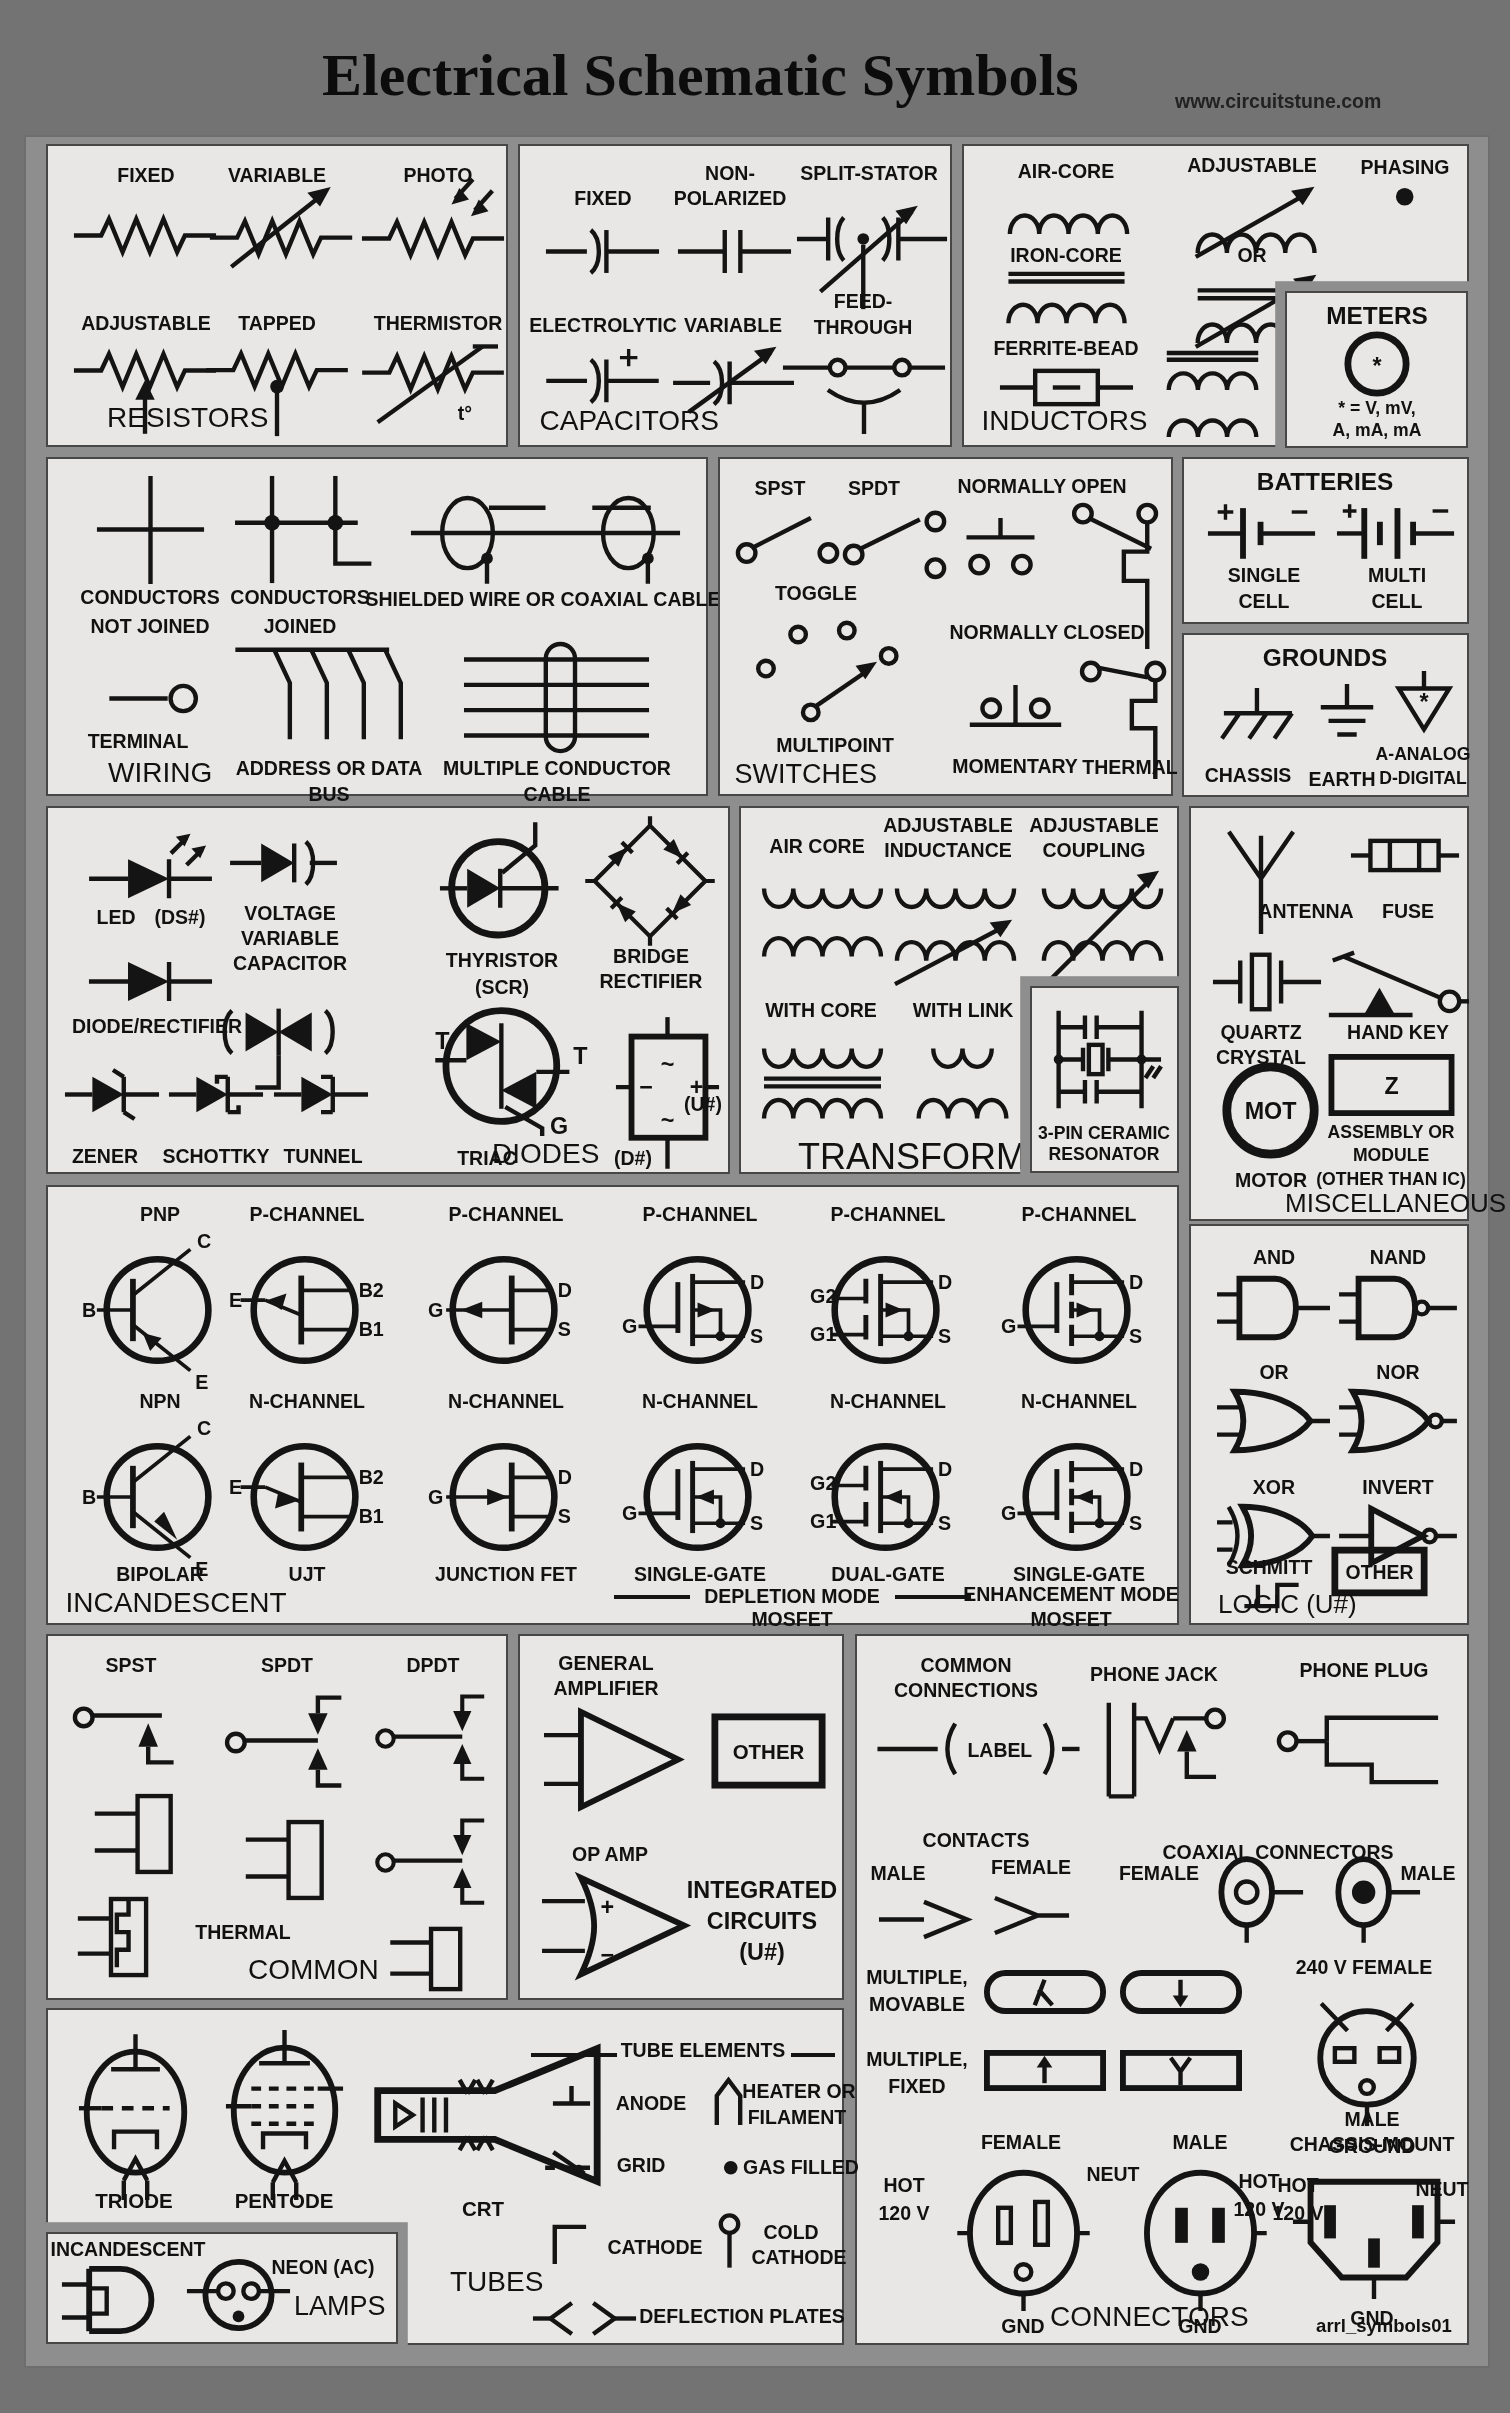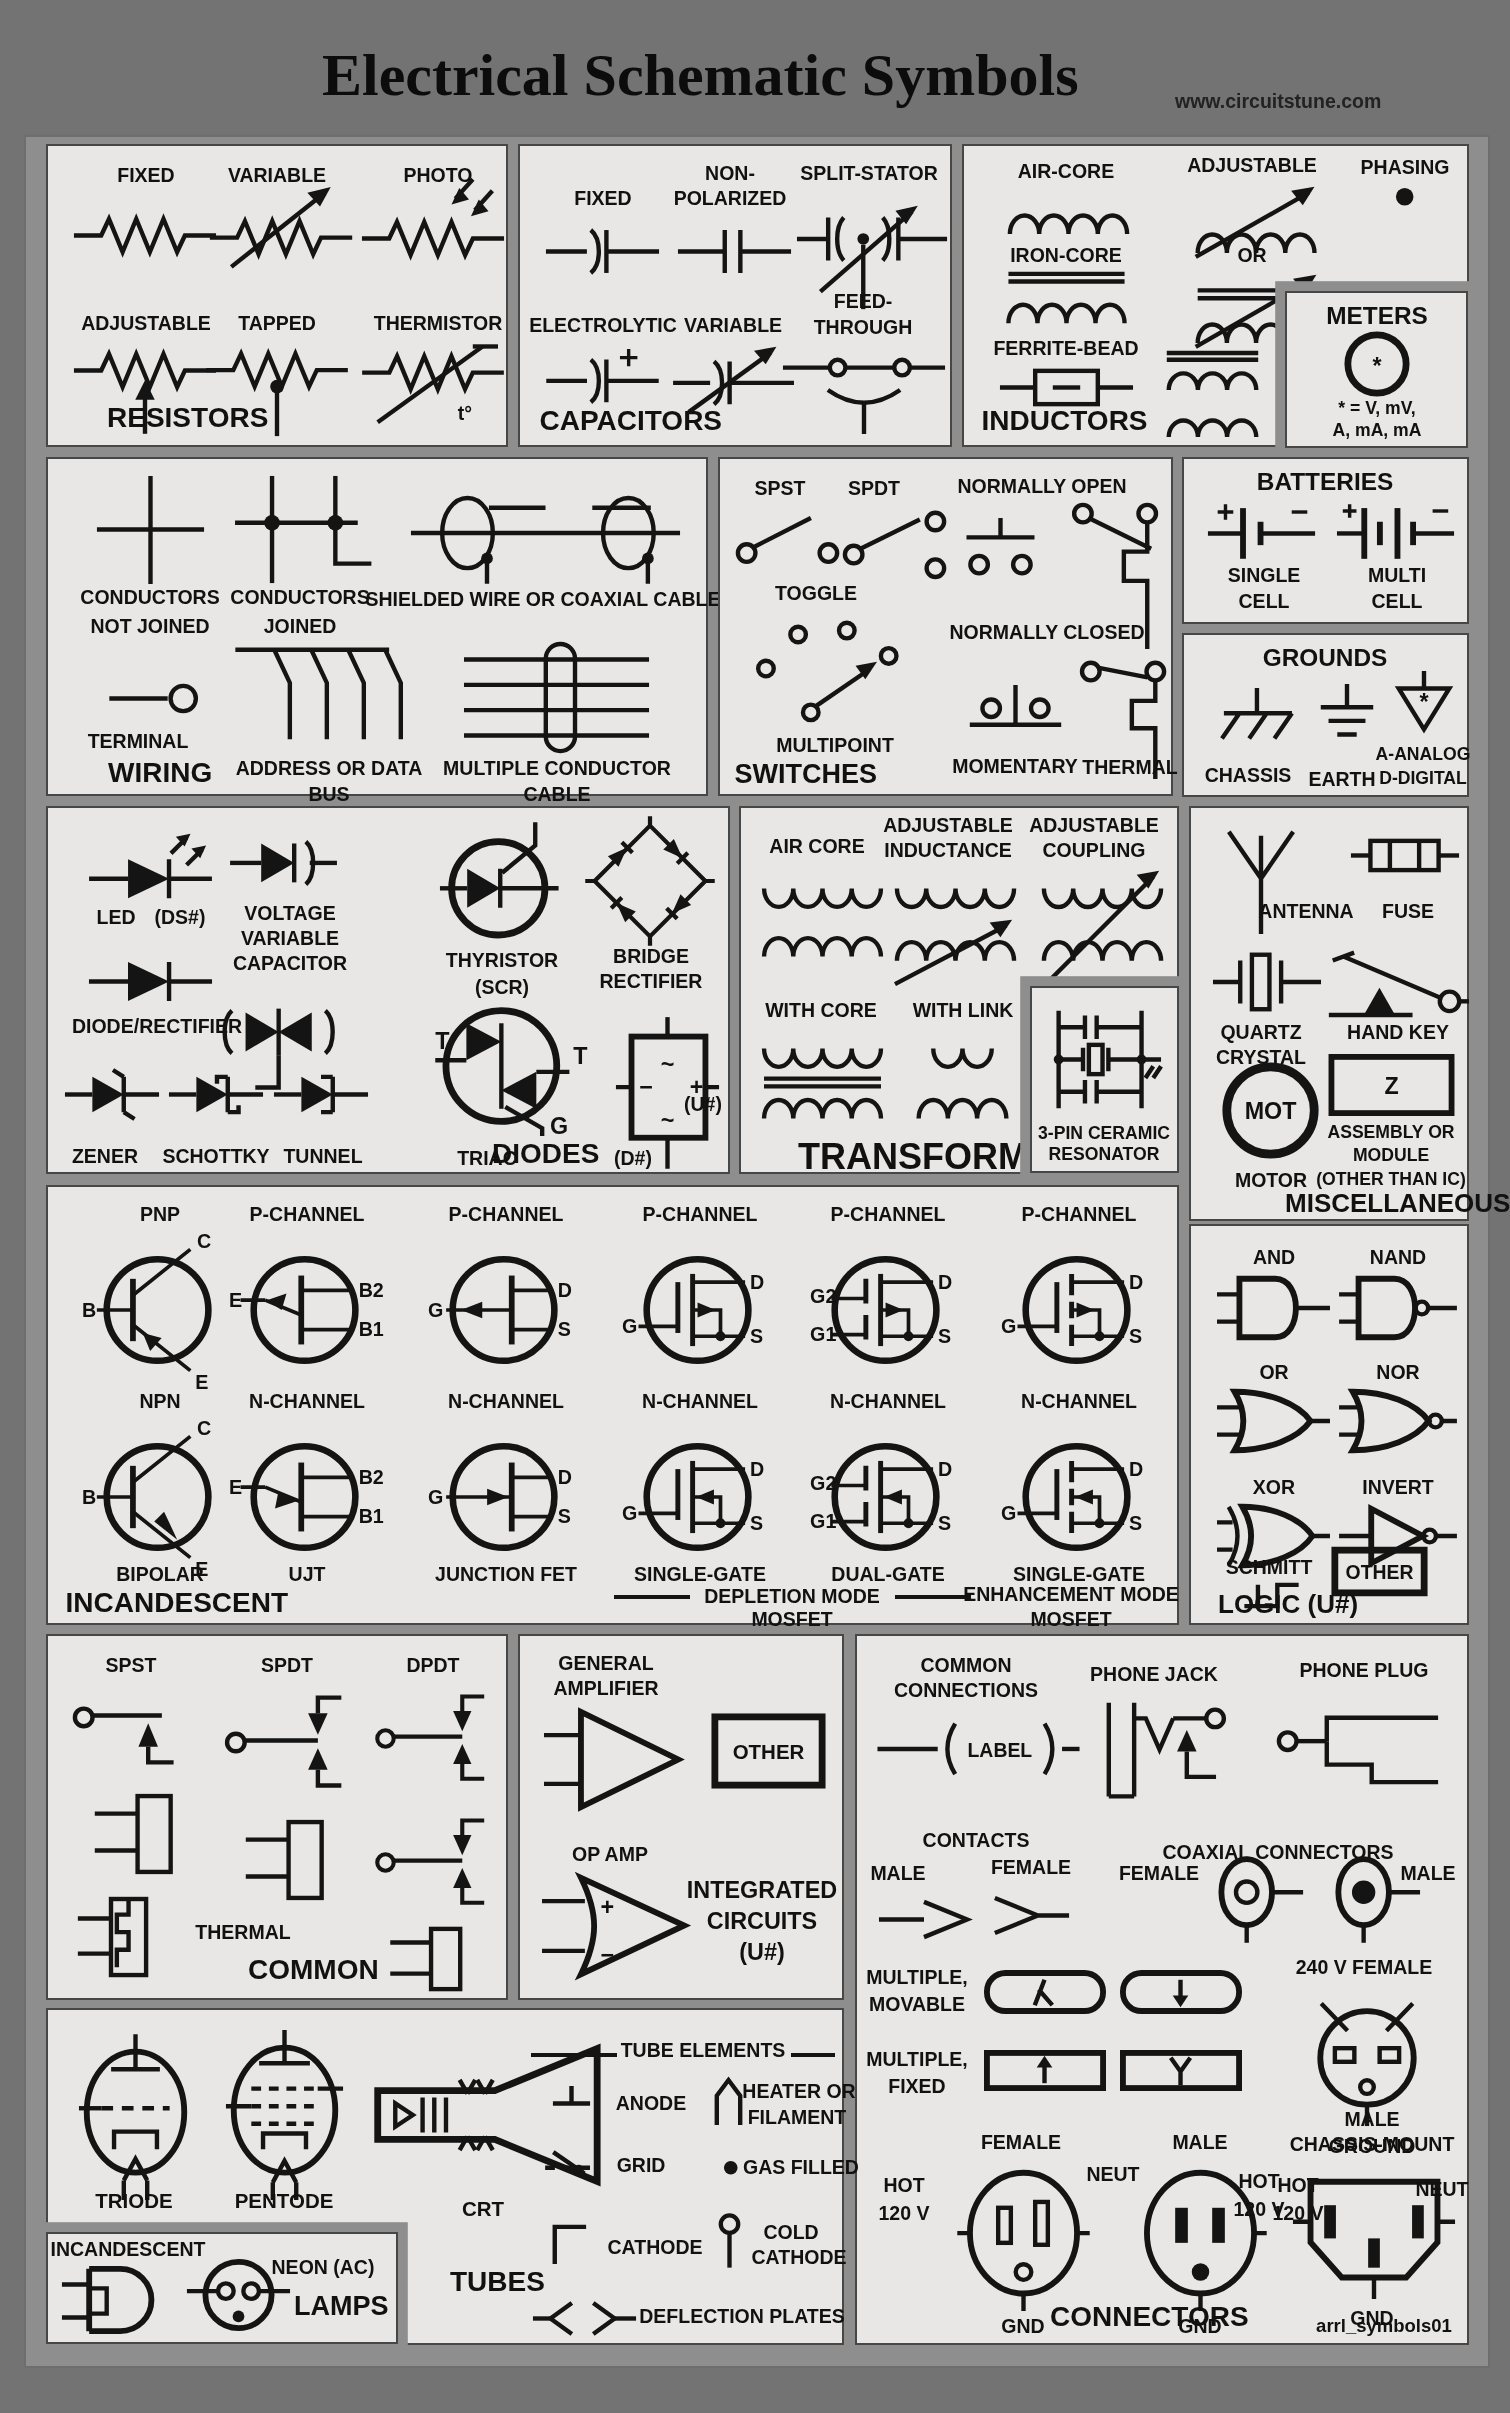--- a/index.html
+++ b/index.html
@@ -3,21 +3,21 @@
 <meta charset="utf-8">
 <style>
 html,body{margin:0;padding:0}
 body{background:#e6e3e2;font-family:"Liberation Sans",sans-serif}
 #board{position:relative;width:1511px;height:2414px;background:#737373;overflow:hidden}
 #frame{position:absolute;left:24.4px;top:135px;width:1462px;height:2229px;background:#8e8e8e;border:2.9px solid #6e6e6e}
 .box{position:absolute;background:#e9e7e5;border:2.9px solid #474747}
 .nest{box-shadow:0 0 0 9.8px #8e8e8e}
 .l{position:absolute;font-weight:bold;font-size:19.5px;line-height:1.2;color:#111;text-align:center;transform:translateX(-50%);white-space:nowrap}
 .sm{font-size:17.6px}
-.s2{position:absolute;font-weight:bold;font-size:28px;color:#111;white-space:nowrap}
+.s2{position:absolute;font-weight:normal;font-size:28px;color:#111;white-space:nowrap}
 .ttl{position:absolute;font-family:"Liberation Serif",serif;font-weight:bold;font-size:60px;color:#0c0c0c;white-space:nowrap}
 .site{position:absolute;font-size:19.5px;font-weight:bold;color:#222;white-space:nowrap}
 svg{position:absolute;overflow:visible}
 .s{stroke:#141414;stroke-width:4.5;fill:none;stroke-linecap:butt;stroke-linejoin:miter}
 .w6{stroke-width:6}.w7{stroke-width:7}.w8{stroke-width:8}.w9{stroke-width:9}.w3{stroke-width:3.5}
 .f{fill:#141414;stroke:none}
 .st{font-family:"Liberation Sans",sans-serif;font-weight:bold;font-size:24px;fill:#111}
 .rule{position:absolute;height:3.9px;background:#141414}
 </style>
 </head>

